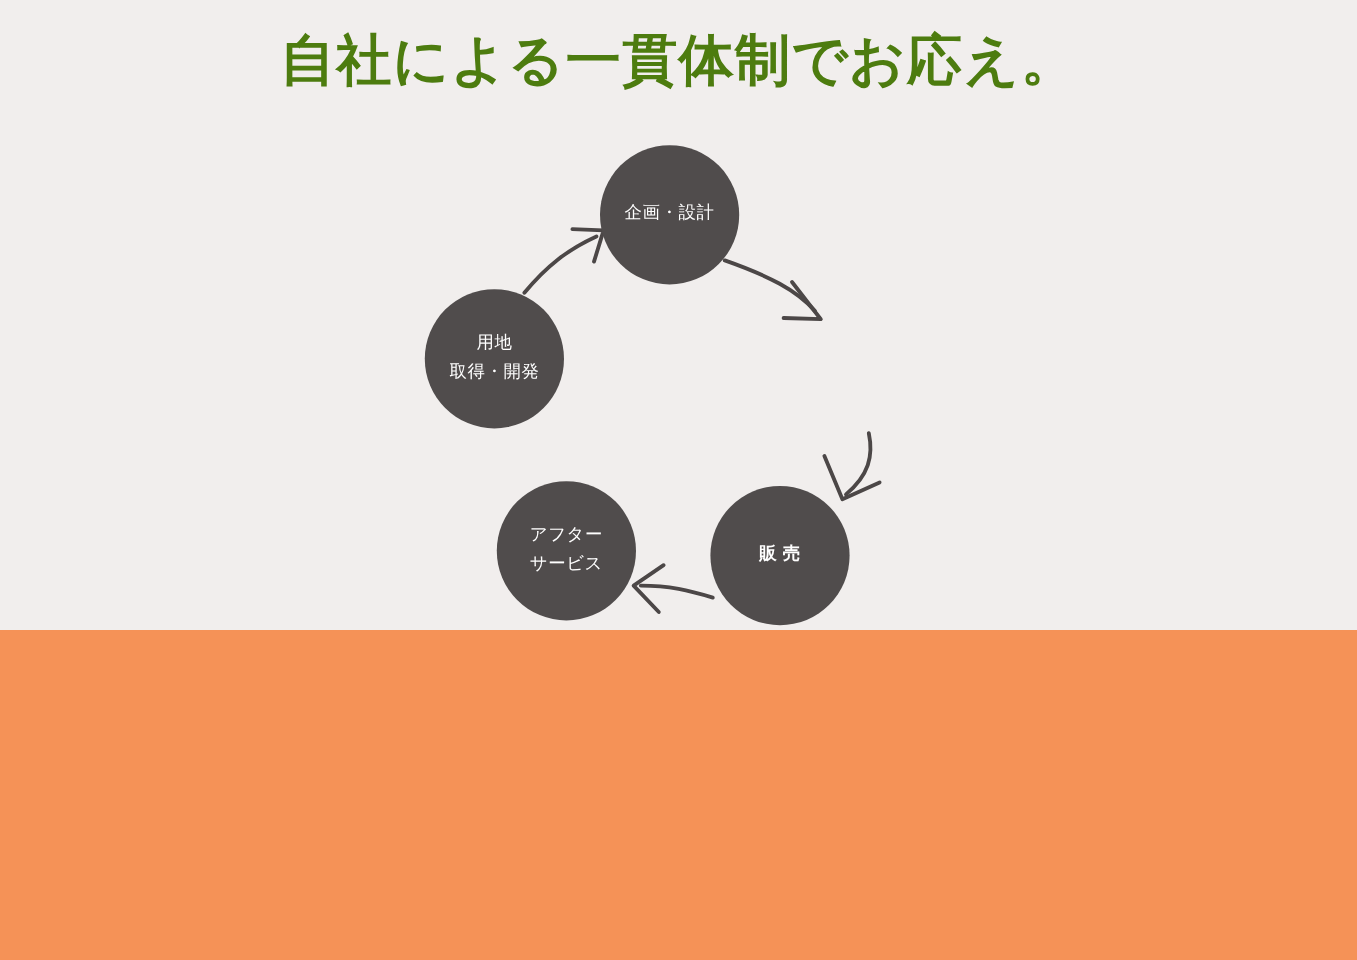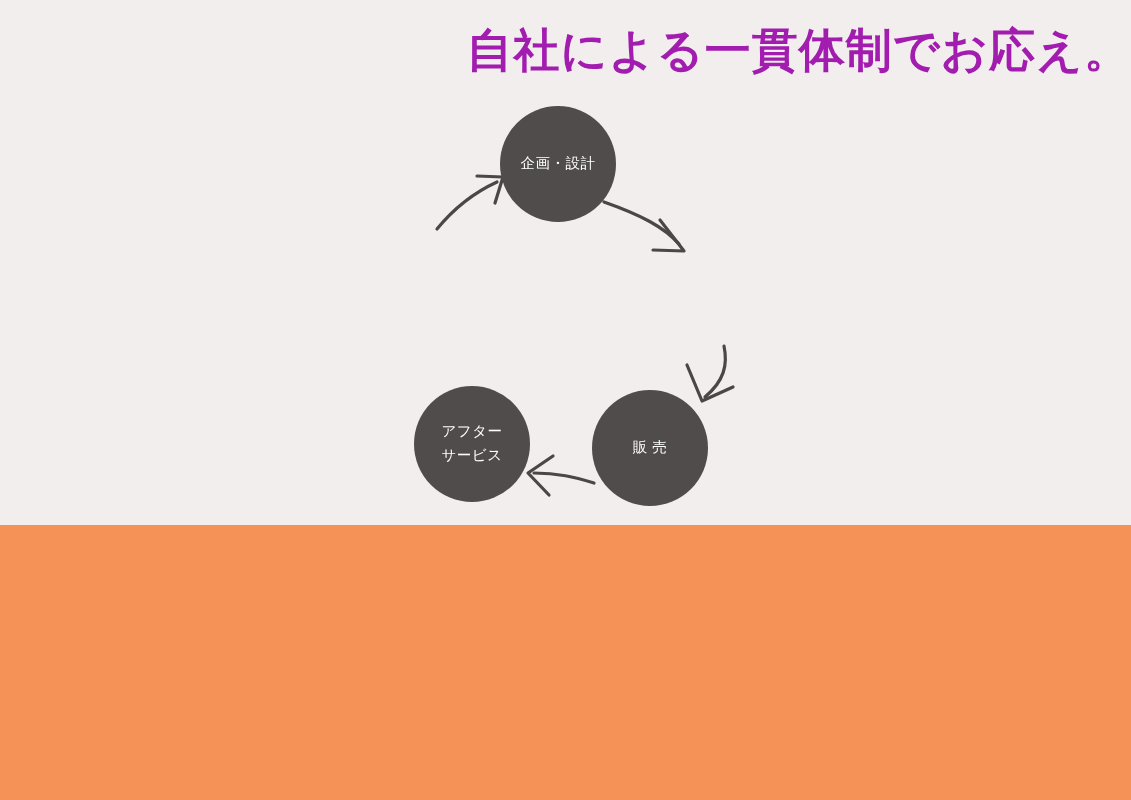--- a/index.html
+++ b/index.html
@@ -20,34 +20,34 @@
     background: #f1eeed;
     overflow: hidden;
   }
 
   
   #title {
     position: absolute;
     left: 0;
     top: 22px;
     width: 1131px;
-    text-align: right;
+    text-align: center;
     font-size: 46px;
     font-weight: bold;
-    color: #a21caf;
+    color: #4d7c0f;
     letter-spacing: 1px;
     line-height: 1.25;
     white-space: nowrap;
   }
 
   
   #diagram {
     position: absolute;
     left: 0;
-    top: 1px;
+    top: 16px;
     width: 1113px;
     height: 525px;
   }
   #arrow-layer {
     position: absolute;
     left: 0;
     top: 0;
     width: 1131px;
     height: 525px;
   }
@@ -111,29 +111,33 @@
         <path d="M 437 228 C 455 206 473 192 497 181"></path>
         <path d="M 477 175 L 503 176 L 495 202" stroke-width="3.2"></path>
       </g>
     </svg>
 
     <div class="node" style="left:500px; top:105px; width:116px; height:116px;">
       <span class="line">企画・設計</span>
     </div>
 
 
-    <div class="node" style="left:592px; top:389px; width:116px; height:116px;">
+    <div class="node" style="left:592px; top:389px; width:116px; height:116px;font-weight:bold;">
       <span class="line">販 売</span>
     </div>
 
     <div class="node" style="left:414px; top:385px; width:116px; height:116px;align-items:center;">
       <span class="line">アフター</span>
       <span class="line">サービス</span>
     </div>
 
+    <div class="node" style="left:354px; top:225px; width:116px; height:116px;">
+      <span class="line">用地</span>
+      <span class="line">取得・開発</span>
+    </div>
 
   </div>
 
   <div id="orange-band">
     
     
   </div>
 
 </div>
 

